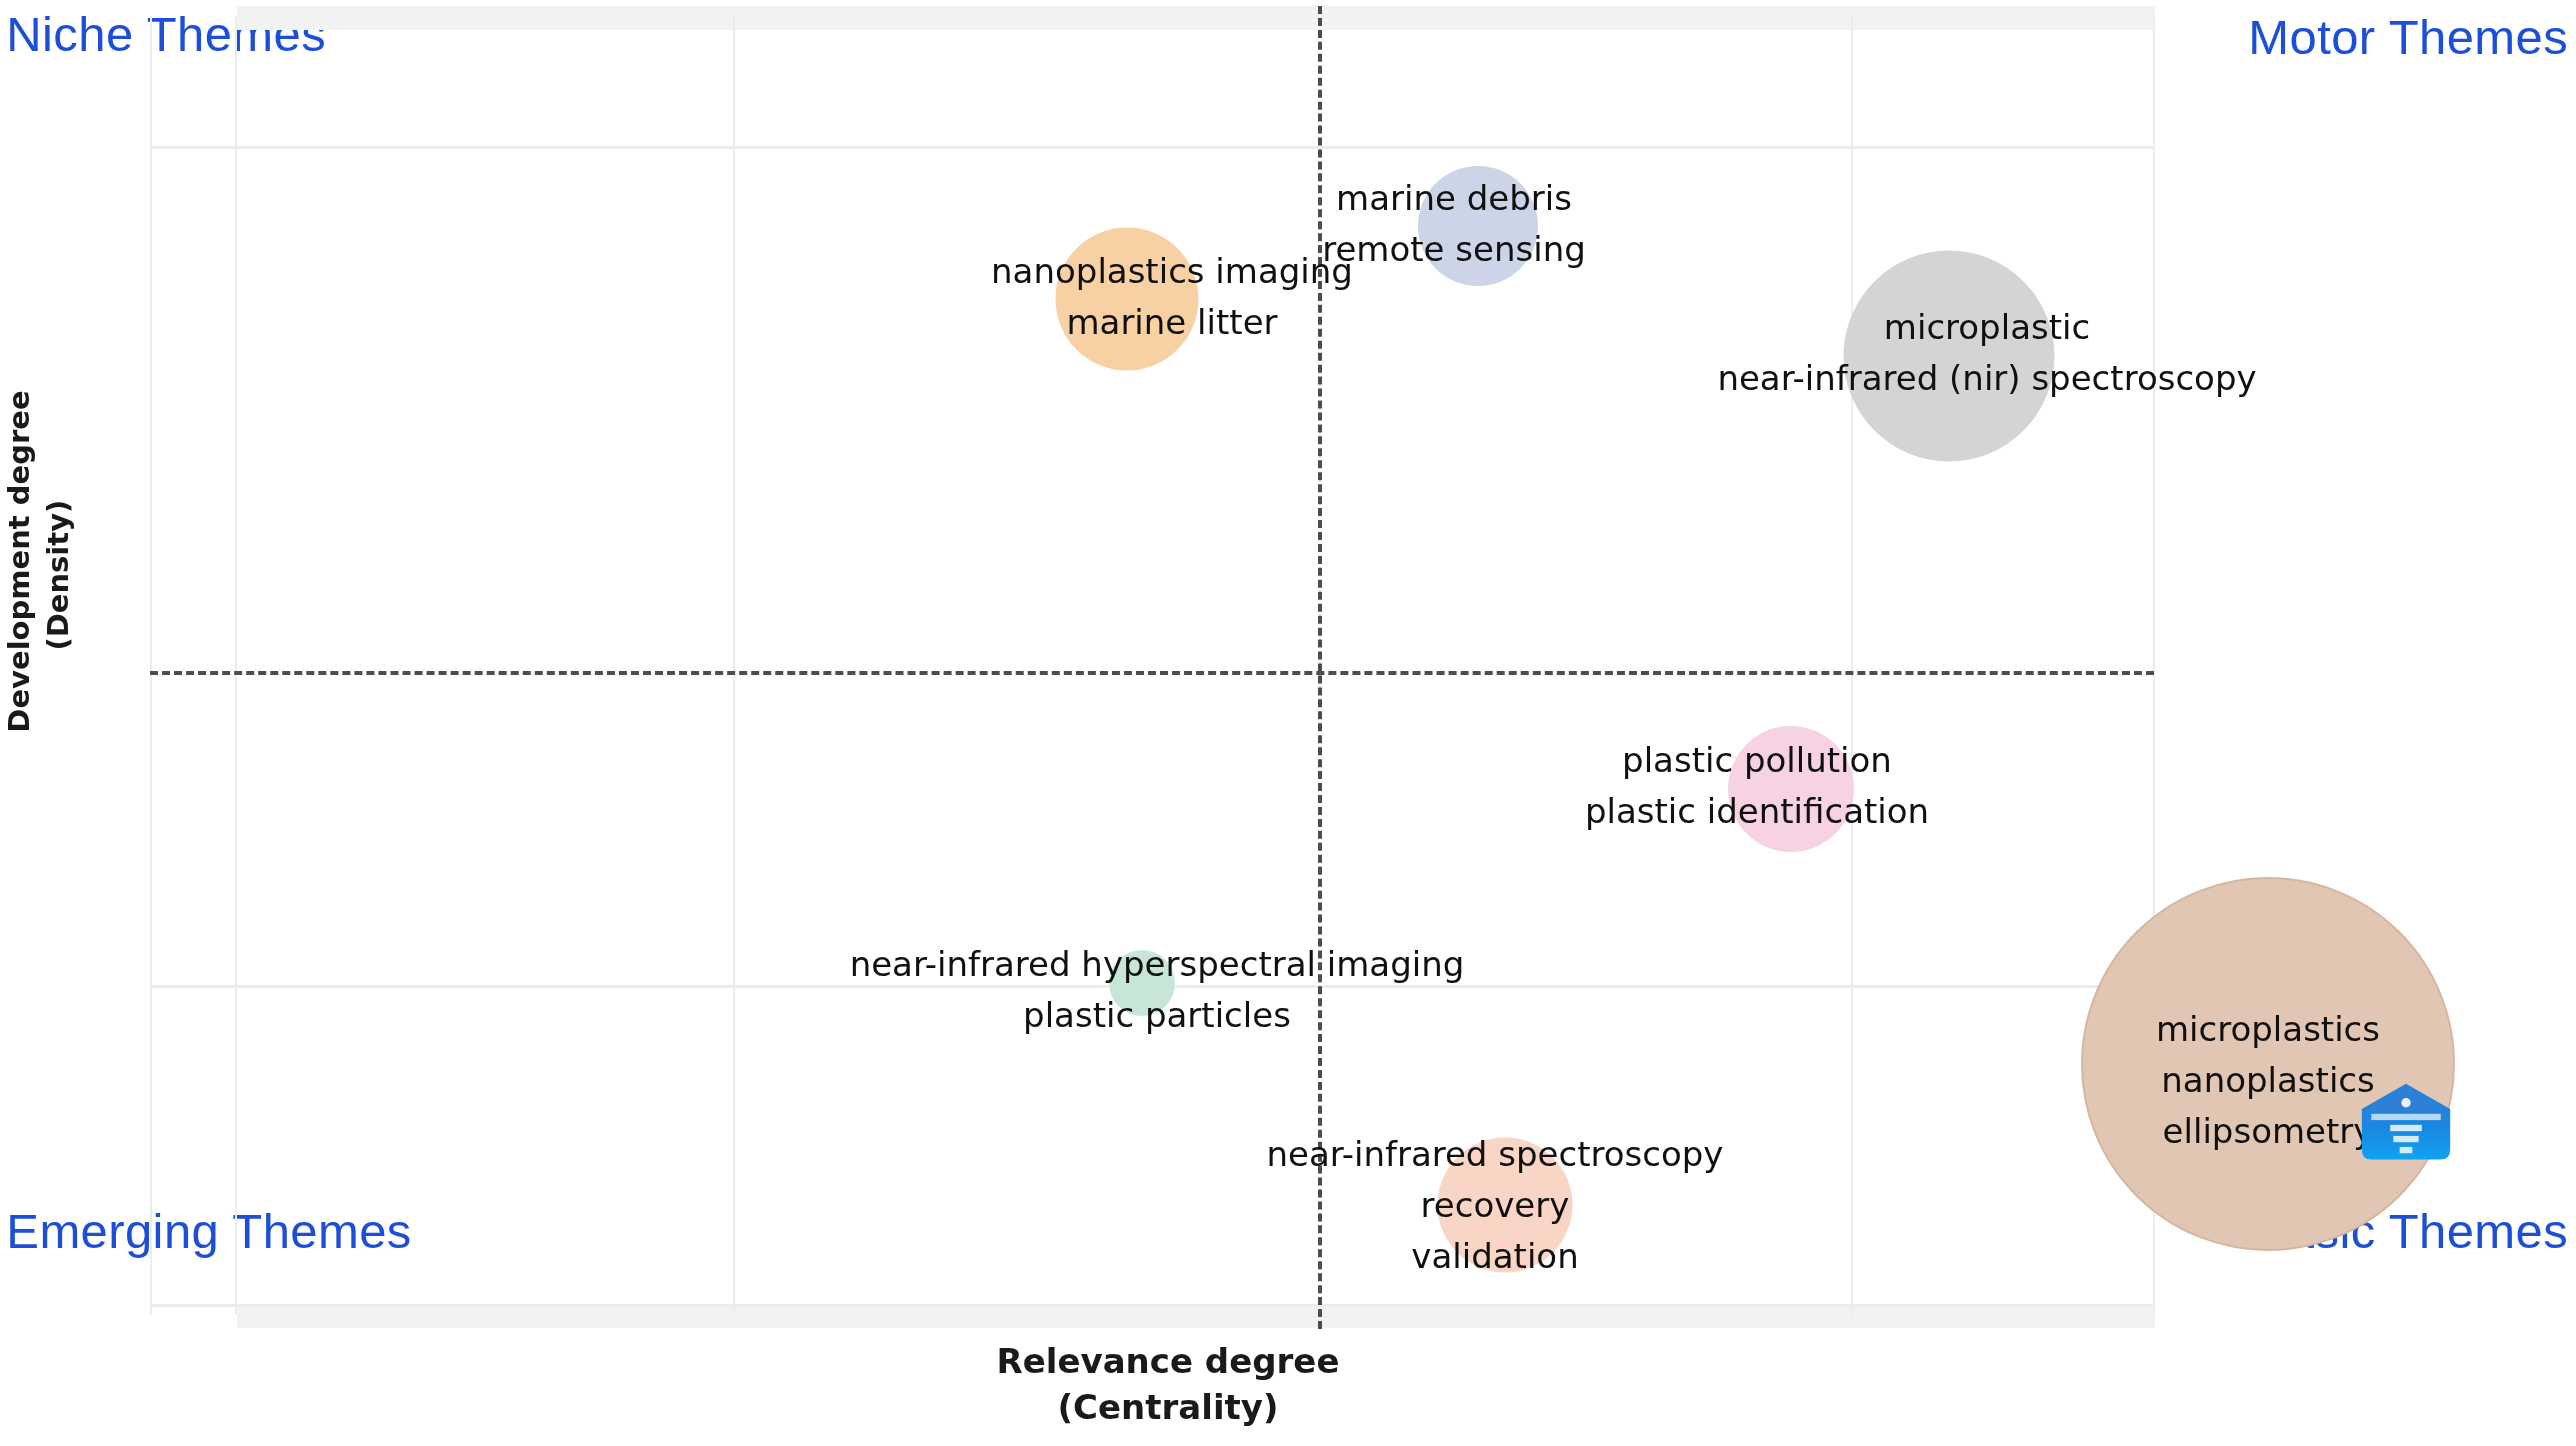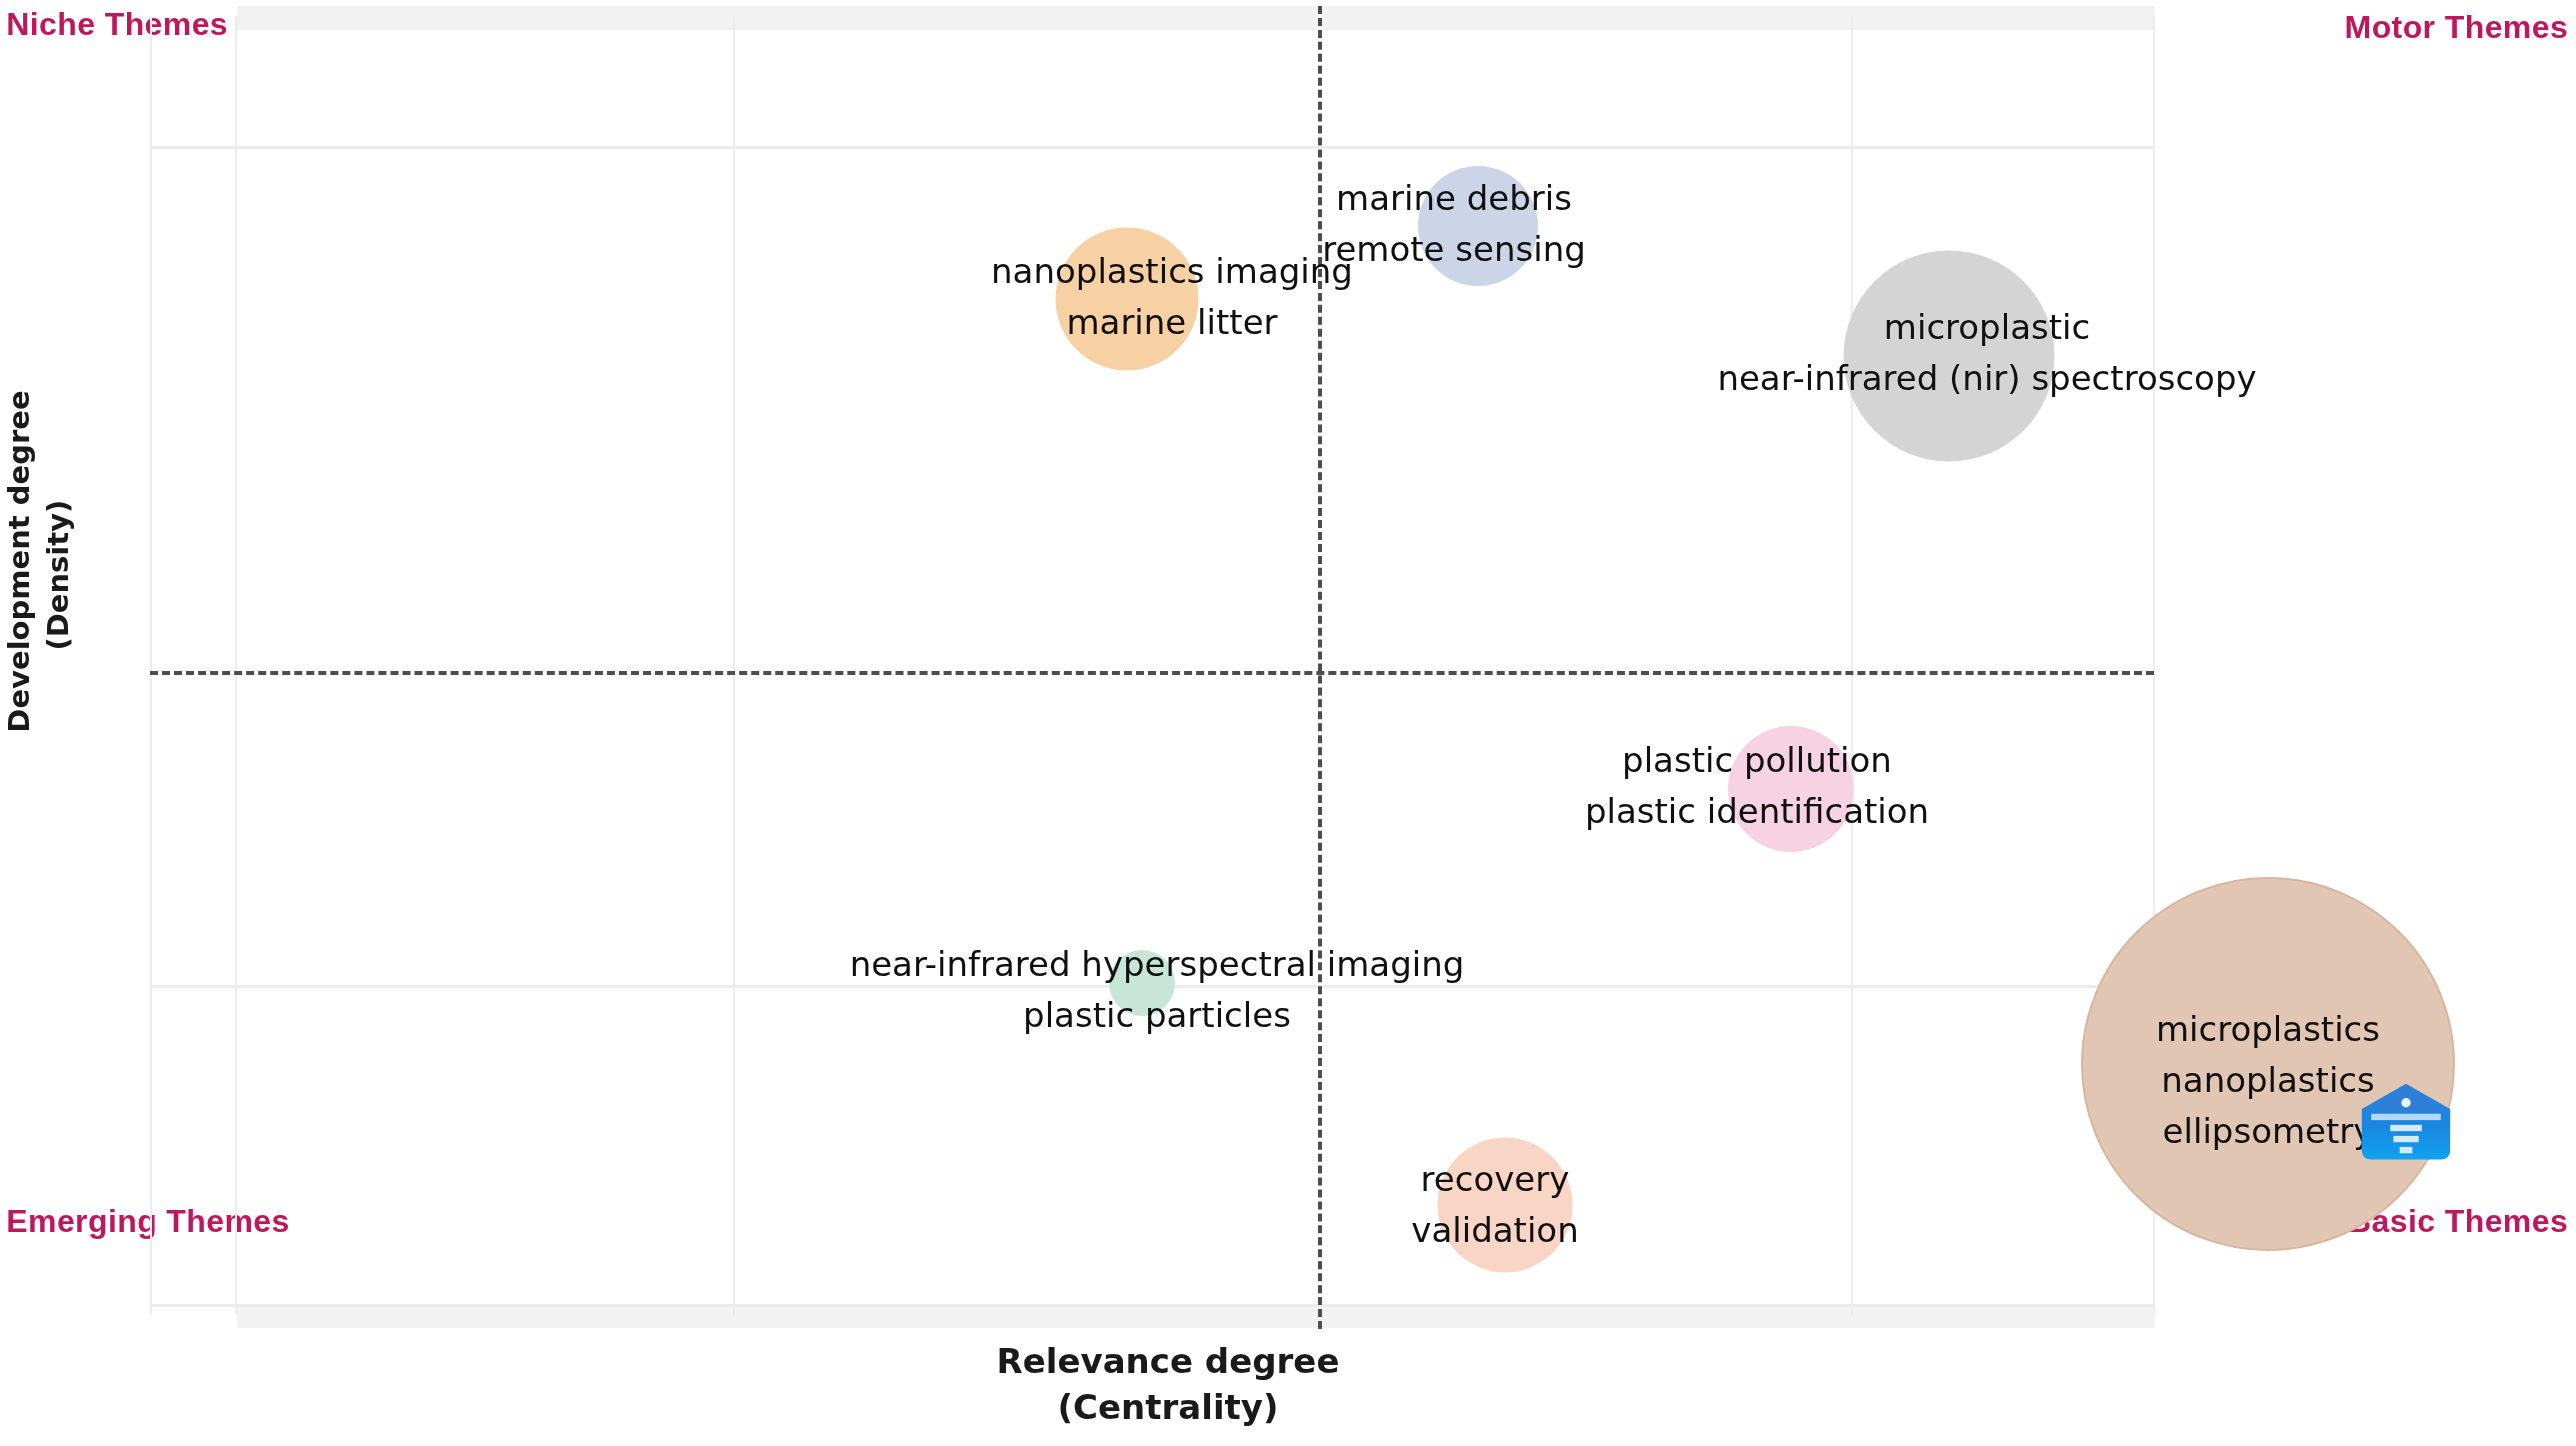--- a/index.html
+++ b/index.html
@@ -19,24 +19,24 @@
     position: absolute;
     left: 0; top: 0;
     width: 2576px;
     height: 1447px;
     background: #ffffff;
   }
 
   
   .quad-label {
     position: absolute;
-    color: #be185d;
+    color: #1d4ed8;
     font-family: "Liberation Sans", sans-serif;
-    font-size: 32px;
-    font-weight: 700;
+    font-size: 49px;
+    font-weight: 400;
     letter-spacing: 0.4px;
     white-space: nowrap;
   }
   #quad-niche    { left: 6.3px;   top: 6.3px; }
   #quad-motor    { right: 7.9px; top: 9px; }
   #quad-emerging { left: 6.3px;   top: 1203px; }
   #quad-basic    { right: 7.9px; top: 1203px; }
 
   
   #plot {
@@ -215,20 +215,21 @@
       <span class="term">plastic pollution</span>
       <span class="term">plastic identification</span>
     </div>
 
     <div class="cluster-label" style="left:983px; top:984px;margin-left:24px;">
       <span class="term">near-infrared hyperspectral imaging</span>
       <span class="term">plastic particles</span>
     </div>
 
     <div class="cluster-label" style="left:1345px; top:1199px;">
+      <span class="term">near-infrared spectroscopy</span>
       <span class="term">recovery</span>
       <span class="term">validation</span>
     </div>
 
     <div class="cluster-label" style="left:2118px; top:1074px;">
       <span class="term">microplastics</span>
       <span class="term">nanoplastics</span>
       <span class="term">ellipsometry</span>
     </div>
 

